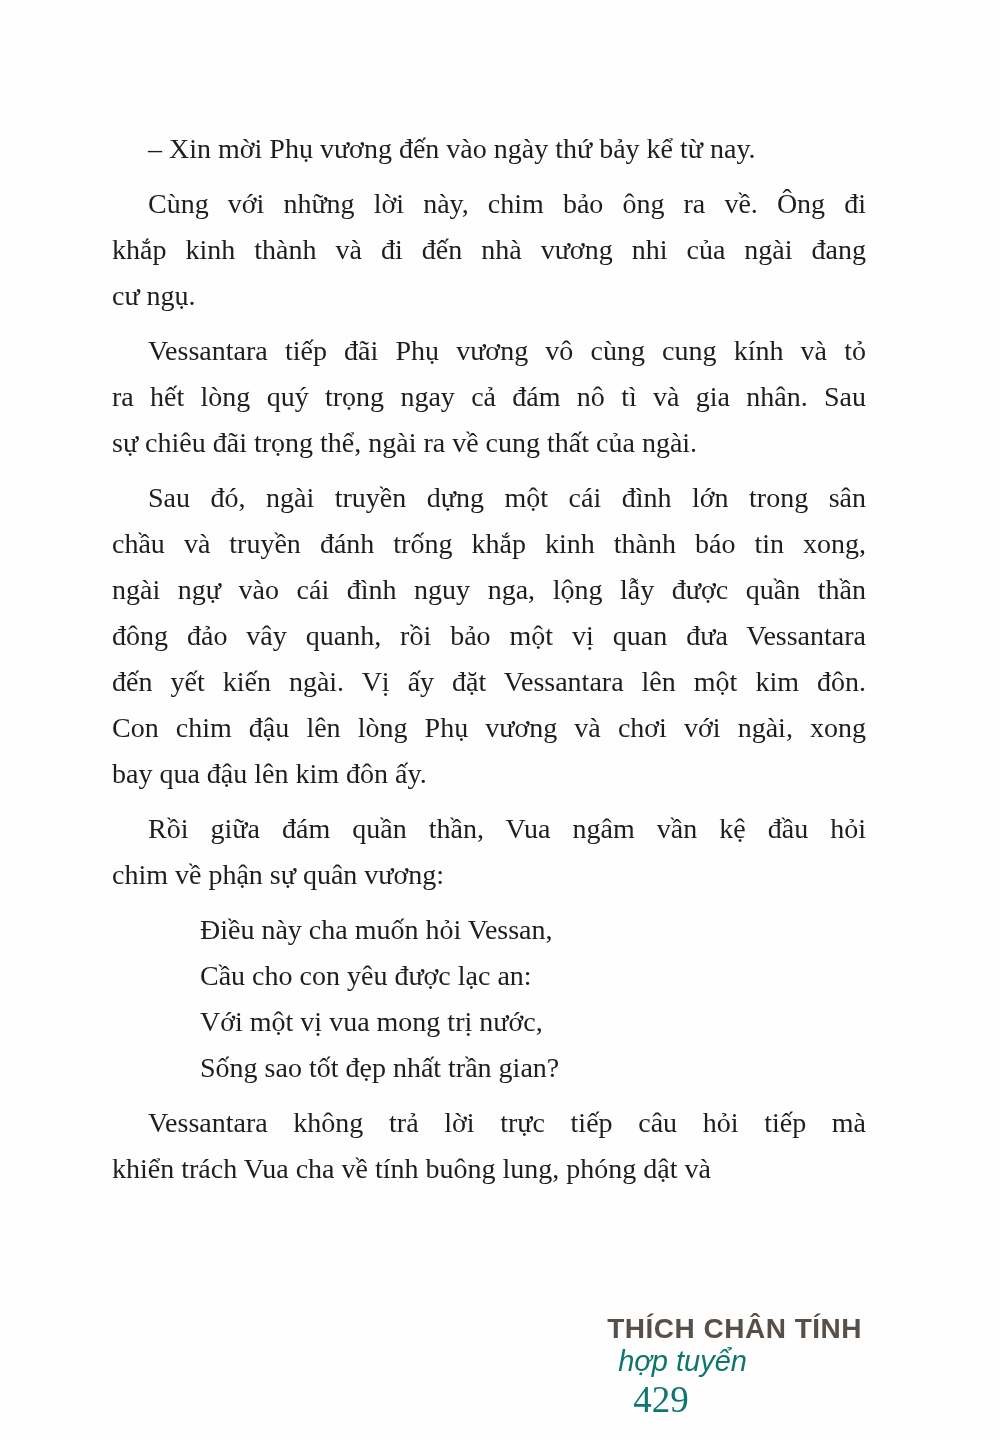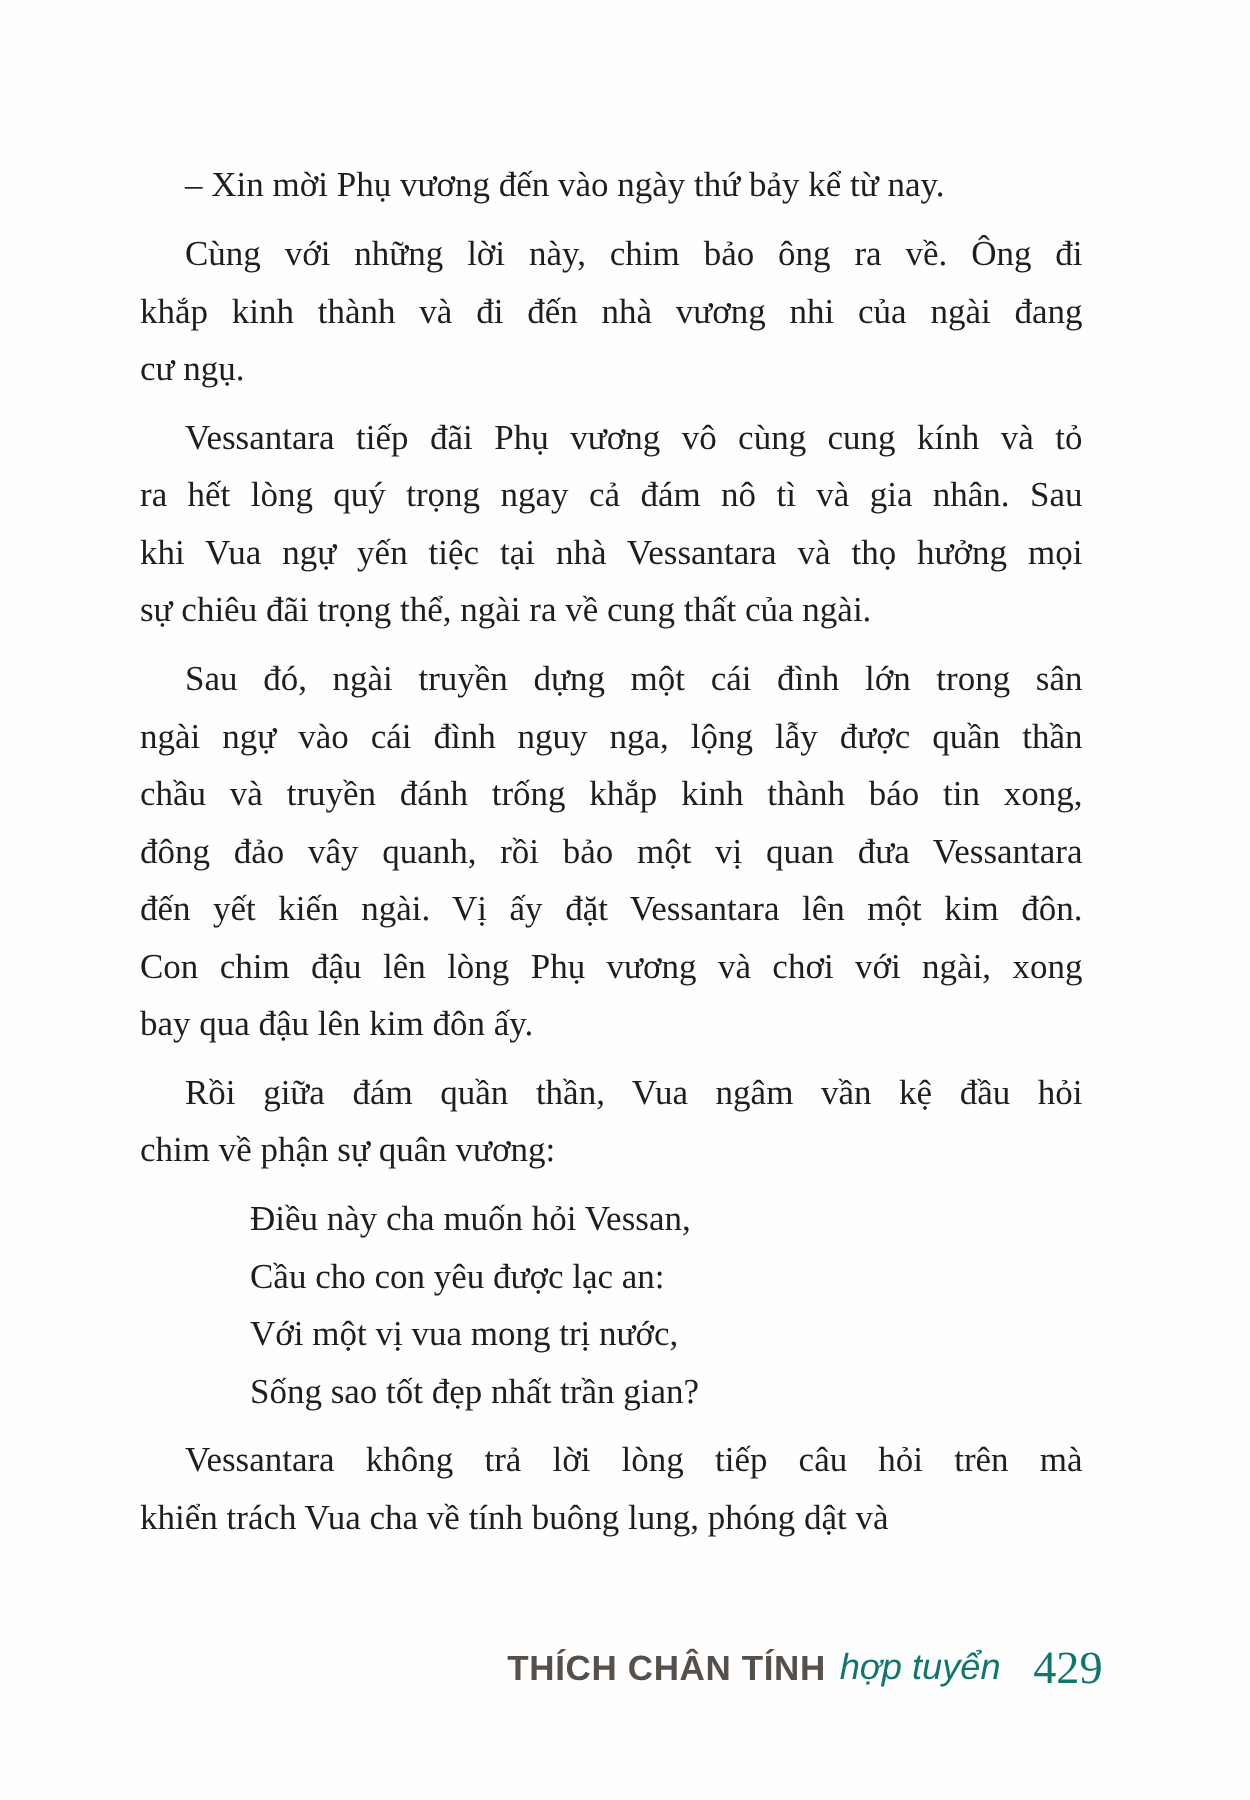--- a/index.html
+++ b/index.html
@@ -46,25 +46,26 @@
   }
   .para.verse .line {
     text-align: right;
     text-align-last: left;
     -moz-text-align-last: left;
     text-indent: 0;
   }
   .footer {
     position: absolute;
     top: 1313px;
-    right: 118px;
+    right: 138px;
     display: flex;
-    align-items: center;
+    align-items: flex-start;
     white-space: nowrap;
     font-family: "Liberation Sans", "DejaVu Sans", sans-serif;
+    flex-direction: column;
   }
   .footer .author {
     font-weight: 700;
     font-size: 28px;
     letter-spacing: 0.5px;
     color: #57504a;
   }
   .footer .collection {
     font-style: italic;
     font-weight: 400;
@@ -90,44 +91,43 @@
         <div class="line indent last">– Xin mời Phụ vương đến vào ngày thứ bảy kể từ nay.</div>
       </div>
       <div class="para body">
         <div class="line indent">Cùng với những lời này, chim bảo ông ra về. Ông đi</div>
         <div class="line">khắp kinh thành và đi đến nhà vương nhi của ngài đang</div>
         <div class="line last">cư ngụ.</div>
       </div>
       <div class="para body">
         <div class="line indent">Vessantara tiếp đãi Phụ vương vô cùng cung kính và tỏ</div>
         <div class="line">ra hết lòng quý trọng ngay cả đám nô tì và gia nhân. Sau</div>
-        <div class="line">khi Vua ngự yến tiệc tại nhà Vessantara và thọ hưởng mọi</div>
         <div class="line last">sự chiêu đãi trọng thể, ngài ra về cung thất của ngài.</div>
       </div>
       <div class="para body">
         <div class="line indent">Sau đó, ngài truyền dựng một cái đình lớn trong sân</div>
+        <div class="line">chầu và truyền đánh trống khắp kinh thành báo tin xong,</div>
         <div class="line">ngài ngự vào cái đình nguy nga, lộng lẫy được quần thần</div>
-        <div class="line">chầu và truyền đánh trống khắp kinh thành báo tin xong,</div>
         <div class="line">đông đảo vây quanh, rồi bảo một vị quan đưa Vessantara</div>
         <div class="line">đến yết kiến ngài. Vị ấy đặt Vessantara lên một kim đôn.</div>
         <div class="line">Con chim đậu lên lòng Phụ vương và chơi với ngài, xong</div>
         <div class="line last">bay qua đậu lên kim đôn ấy.</div>
       </div>
       <div class="para body">
         <div class="line indent">Rồi giữa đám quần thần, Vua ngâm vần kệ đầu hỏi</div>
         <div class="line last">chim về phận sự quân vương:</div>
       </div>
       <div class="para verse">
         <div class="line">Điều này cha muốn hỏi Vessan,</div>
         <div class="line">Cầu cho con yêu được lạc an:</div>
         <div class="line">Với một vị vua mong trị nước,</div>
         <div class="line last">Sống sao tốt đẹp nhất trần gian?</div>
       </div>
       <div class="para body">
-        <div class="line indent">Vessantara không trả lời lòng tiếp câu hỏi trên mà</div>
+        <div class="line indent">Vessantara không trả lời trực tiếp câu hỏi tiếp mà</div>
         <div class="line last">khiển trách Vua cha về tính buông lung, phóng dật và</div>
       </div>
     </main>
 
   <footer class="footer">
     <span class="author">THÍCH CHÂN TÍNH</span>
     <span class="collection">hợp tuyển</span>
     <span class="pagenum">429</span>
   </footer>
 

